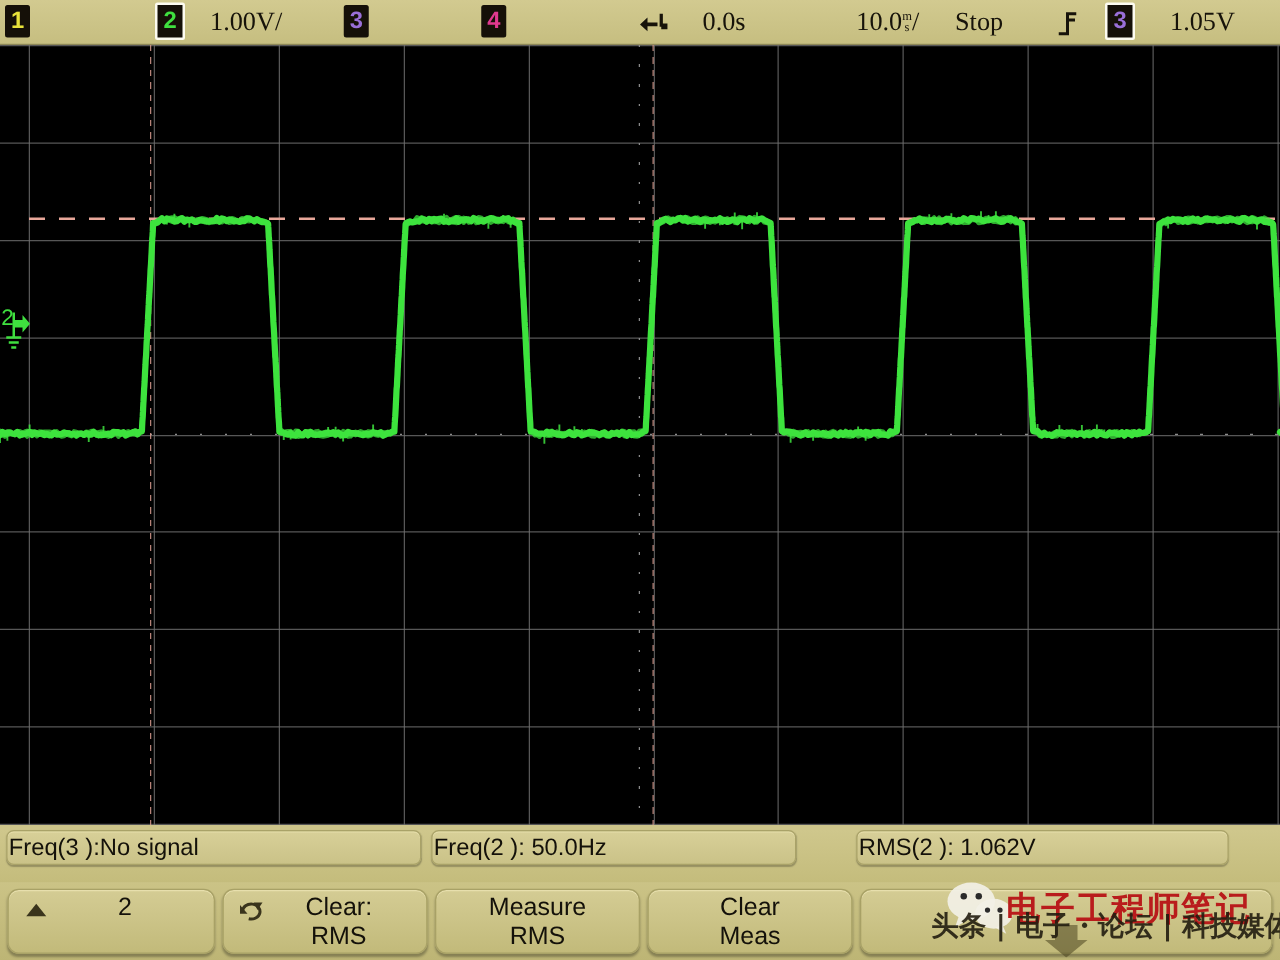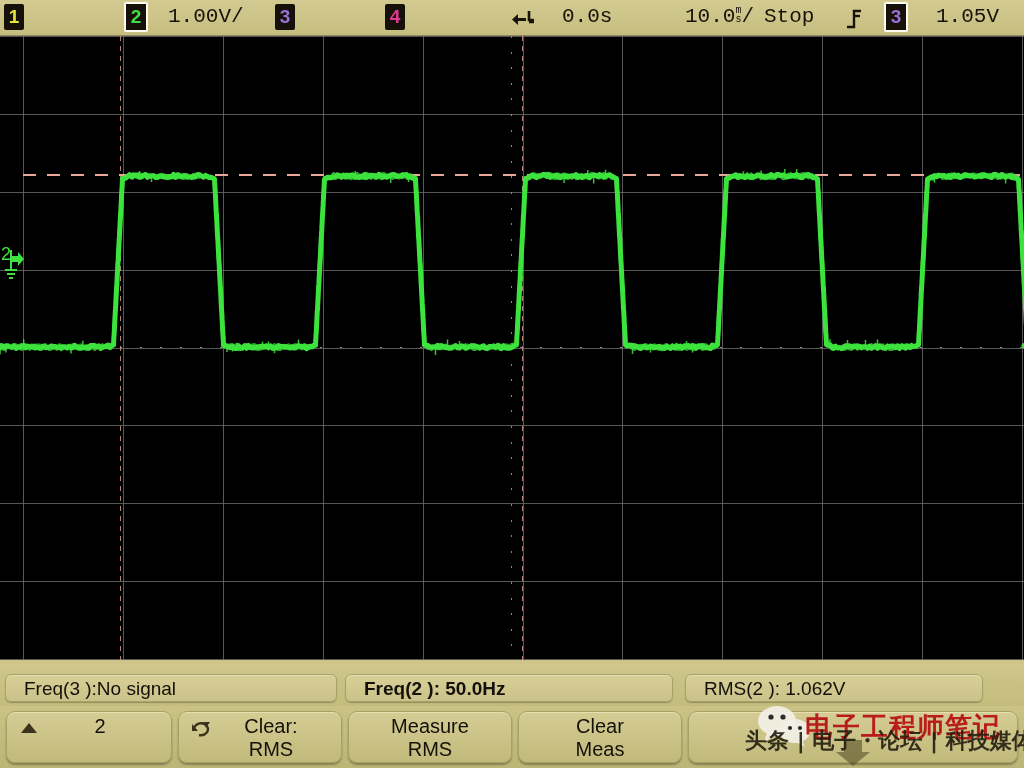--- a/index.html
+++ b/index.html
@@ -45,21 +45,21 @@
     border: 2px solid #fdfbf0;
     top: 2px;
     width: 20px; height: 26px;
     line-height: 26px;
   }
   .topitem {
     position: absolute;
     top: 5px;
     font-size: 21px;
     color: #17130a;
-    font-family: Liberation Mono, monospace;
+    font-family: Liberation Serif, serif;
     white-space: nowrap;
   }
   .topitem .frac {
     display: inline-block;
     font-size: 10px;
     line-height: 9px;
     text-align: center;
     vertical-align: middle;
     position: relative;
     top: -1px;
@@ -162,37 +162,37 @@
 
   
   .measbar {
     position: absolute;
     left: 0; top: 664px;
     width: 1024px; height: 42px;
     background: linear-gradient(#cfc78c, #c4bc7c);
   }
   .measbox {
     position: absolute;
-    top: 10px;
+    top: 0;
     height: 28px;
     background: linear-gradient(#d8d098, #cac288);
     border: 1px solid #a9a268;
     border-radius: 6px;
     box-shadow: inset 0 1px 0 #e5ddab, 0 1px 1px rgba(0,0,0,.25);
     color: #14110a;
     font-size: 19px;
     line-height: 28px;
-    padding-left: 18px;
+    padding-left: 1px;
     box-sizing: border-box;
     white-space: nowrap;
     overflow: hidden;
     font-family: "Liberation Sans", sans-serif;
   }
   #meas0 { left: 5px;   width: 332px; }
-  #meas1 { left: 345px; width: 328px; font-weight: bold; }
+  #meas1 { left: 345px; width: 292px; }
   #meas2 { left: 685px; width: 298px; }
 
   
   .softbar {
     position: absolute;
     left: 0; top: 706px;
     width: 1024px; height: 62px;
     background: linear-gradient(#cbc386, #bdb575);
   }
   .softkey {

